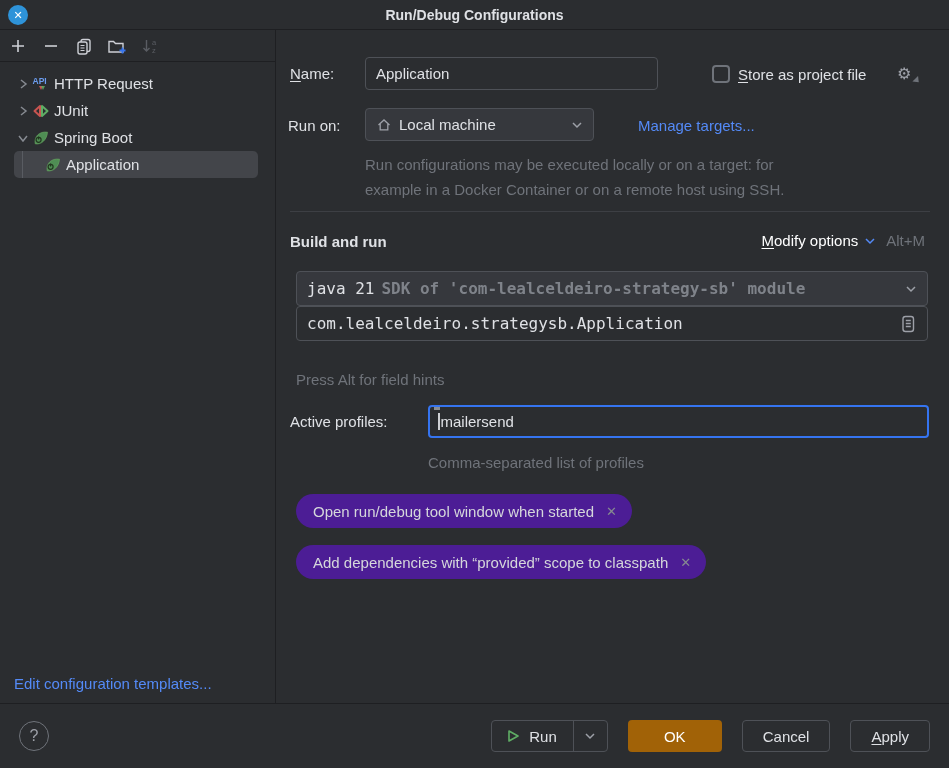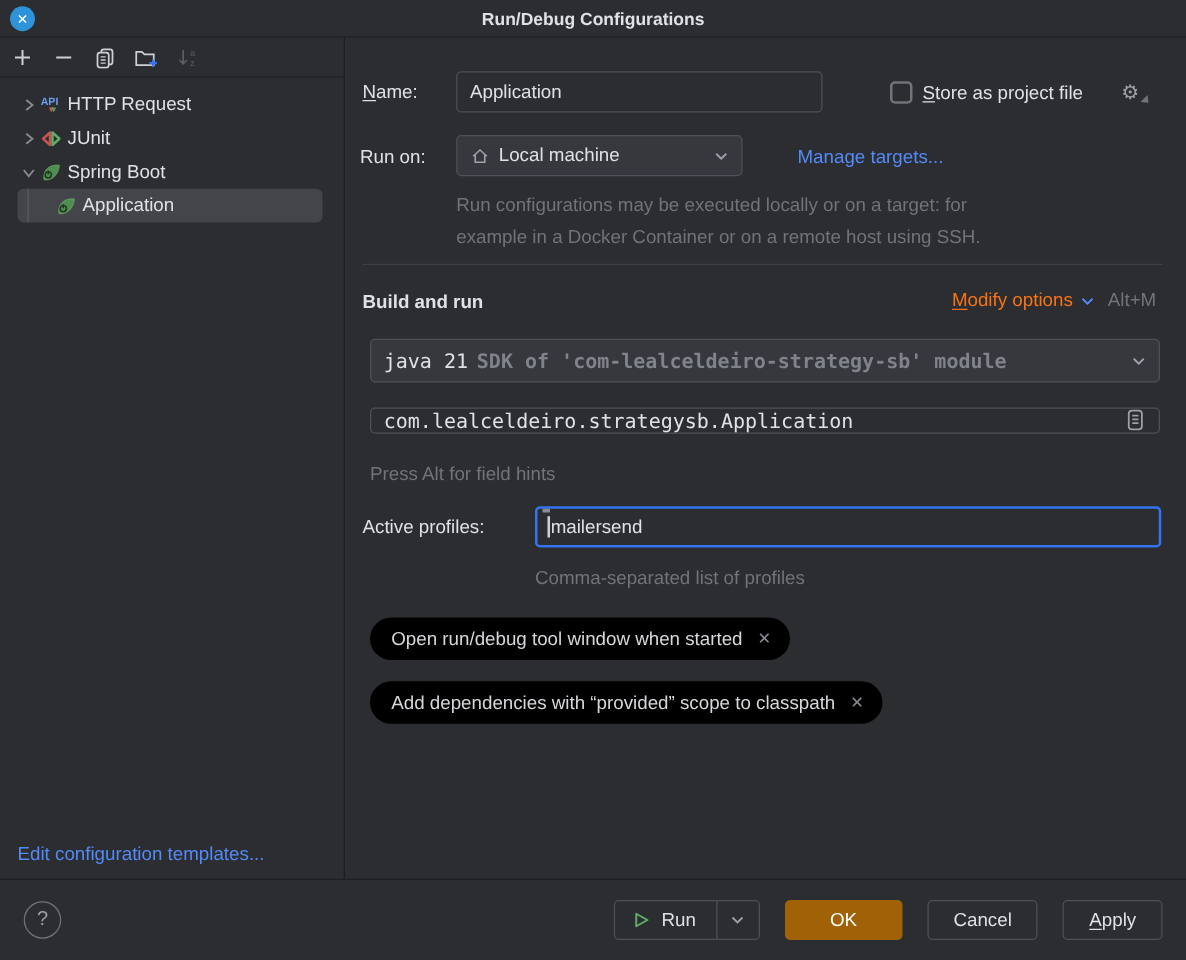--- a/index.html
+++ b/index.html
@@ -51,28 +51,28 @@
   .checkbox { width:18px; height:18px; border:2px solid #6f737a; border-radius:4px;
     background:transparent; cursor:pointer; }
   .gear-wrap { position:relative; width:22px; height:20px; color:#9da0a8; font-size:16px;
     line-height:20px; cursor:pointer; font-family:"DejaVu Sans",sans-serif; }
   .gear-wrap::after { content:""; position:absolute; right:-2px; bottom:1px;
     border-left:4px solid transparent; border-right:4px solid transparent; border-top:5px solid #6f737a;
     transform:rotate(-45deg); }
   .sep { background:#3d3f44; height:1px; }
   .section-title { font-size:15px; font-weight:bold; color:#dfe1e5; }
   .modify { display:flex; align-items:center; gap:10px; }
-  .modify .mo { color:#f97316; display:flex; align-items:center; gap:6px; cursor:pointer; }
+  .modify .mo { color:#ffffff; display:flex; align-items:center; gap:6px; cursor:pointer; }
   .focus-field { background:transparent; border:2px solid #3574f0; border-radius:4px;
     height:33px; display:flex; align-items:center; padding:0 8px; position:relative; }
   .bulb { position:absolute; left:3px; top:1px; width:13px; height:13px; cursor:pointer; }
   .bulb .glass { width:12px; height:12px; background:#edb54f; border-radius:50%; }
   .bulb .base { width:6px; height:3px; background:#8a8d93; margin-left:1px; margin-top:-1px; }
   .caret { display:inline-block; width:1.5px; height:17px; background:#cfd1d5; margin-right:1px; }
-  .chip { background:#000000; border-radius:17px; height:34px; display:inline-flex;
+  .chip { background:#4c1d95; border-radius:17px; height:34px; display:inline-flex;
     align-items:center; gap:12px; padding:0 15px 0 17px; color:#d5d7db; font-size:15px; }
   .chip .x { color:#868a91; font-size:13px; cursor:pointer; }
   .browse-btn { margin-left:auto; cursor:pointer; display:flex; }
   
   .footer { position:absolute; left:0; top:703px; width:949px; height:65px;
     border-top:1px solid #1e1f22; display:flex; align-items:center; padding:0 19px; }
   .help { width:30px; height:30px; border:1px solid #6f737a; border-radius:50%;
     color:#9da0a8; font-size:16px; display:flex; align-items:center; justify-content:center; cursor:pointer; }
   .btns { margin-left:auto; display:flex; gap:20px; }
   .btn { height:32px; border:1px solid #4e5157; border-radius:4px; background:transparent;
@@ -238,21 +238,21 @@
     <div class="abs combo mono" style="left:20px; top:241px; width:632px; height:35px;">
       <span>java 21</span>
       <span class="grow dim">SDK of 'com-lealceldeiro-strategy-sb' module</span>
       <span style="display:flex;">
         <svg width="12" height="12" viewBox="0 0 12 12">
             <path d="M2 4l4 4 4-4" stroke="#9da0a8" stroke-width="1.5" fill="none"></path>
           </svg>
       </span>
     </div>
 
-    <div class="abs field mono" style="left:20px; top:296px; width:632px; height:21px;align-items:flex-end;">
+    <div class="abs field mono" style="left:20px; top:276px; width:632px; height:35px;">
       <span>com.lealceldeiro.strategysb.Application</span>
       <span class="browse-btn">
         <svg width="18" height="20" viewBox="0 0 18 20">
           <rect x="4" y="2.5" width="10.5" height="15" rx="2.5" fill="none" stroke="#9da0a8" stroke-width="1.4"></rect>
           <path d="M6.8 6.5h5M6.8 9.5h5M6.8 12.5h5" stroke="#9da0a8" stroke-width="1.3"></path>
         </svg>
       </span>
     </div>
 
     <span class="abs hint" style="left:20px; top:341px;">Press Alt for field hints</span>

